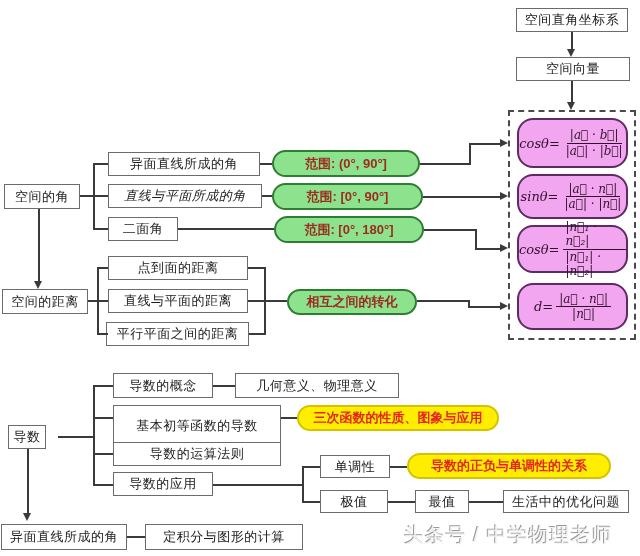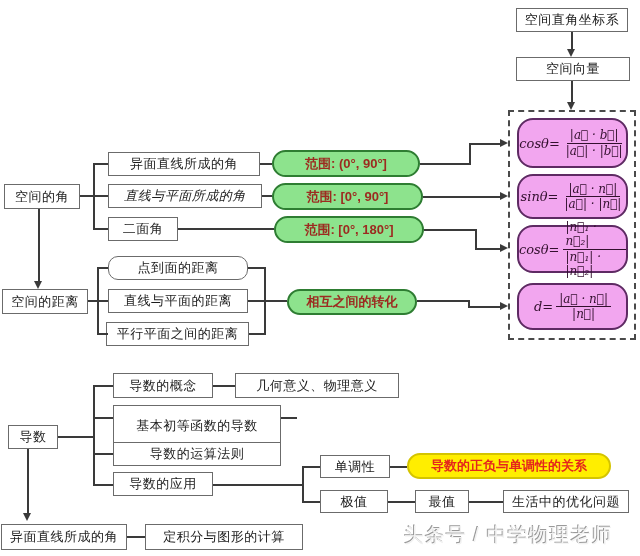--- a/index.html
+++ b/index.html
@@ -99,53 +99,54 @@
   <div class="ar" style="left:500px;top:192px;"></div>
   <div class="hl" style="left:424px;top:229px;width:53px;"></div>
   <div class="vl" style="left:475px;top:229px;height:21px;"></div>
   <div class="hl" style="left:475px;top:248px;width:26px;"></div>
   <div class="ar" style="left:500px;top:244px;"></div>
 
   <div class="vl" style="left:38px;top:209px;height:73px;"></div>
   <div class="ad" style="left:34px;top:281px;"></div>
 
   <div class="rect" style="left:2px;top:289px;width:86px;height:25px;">空间的距离</div>
-  <div class="rect" style="left:108px;top:256px;width:140px;height:24px;border-radius:10px;">点到面的距离</div>
+  <div class="rect" style="left:108px;top:256px;width:140px;height:24px;">点到面的距离</div>
   <div class="rect" style="left:108px;top:289px;width:140px;height:24px;">直线与平面的距离</div>
   <div class="rect" style="left:106px;top:322px;width:143px;height:24px;">平行平面之间的距离</div>
   <div class="hl" style="left:88px;top:300px;width:10px;"></div>
   <div class="vl" style="left:97px;top:267px;height:67px;"></div>
   <div class="hl" style="left:97px;top:267px;width:11px;"></div>
   <div class="hl" style="left:97px;top:300px;width:11px;"></div>
   <div class="hl" style="left:97px;top:333px;width:11px;"></div>
   <div class="hl" style="left:248px;top:267px;width:18px;"></div>
   <div class="hl" style="left:248px;top:300px;width:18px;"></div>
   <div class="hl" style="left:249px;top:333px;width:17px;"></div>
   <div class="vl" style="left:264px;top:267px;height:68px;"></div>
   <div class="hl" style="left:264px;top:300px;width:23px;"></div>
   <div class="goval" style="left:287px;top:289px;width:130px;height:26px;">相互之间的转化</div>
   <div class="hl" style="left:417px;top:300px;width:53px;"></div>
   <div class="vl" style="left:468px;top:300px;height:8px;"></div>
   <div class="hl" style="left:468px;top:306px;width:33px;"></div>
   <div class="ar" style="left:500px;top:302px;"></div>
 
-  <div class="rect" style="left:8px;top:425px;width:50px;height:24px;">导数</div>
+  <div class="rect" style="left:8px;top:425px;width:38px;height:24px;">导数</div>
   <div class="rect" style="left:113px;top:373px;width:100px;height:25px;">导数的概念</div>
   <div class="rect" style="left:113px;top:405px;width:168px;height:42px;">基本初等函数的导数</div>
   <div class="rect" style="left:113px;top:442px;width:168px;height:24px;">导数的运算法则</div>
   <div class="rect" style="left:113px;top:472px;width:100px;height:24px;">导数的应用</div>
   <div class="hl" style="left:58px;top:436px;width:36px;"></div>
   <div class="vl" style="left:93px;top:385px;height:100px;"></div>
   <div class="hl" style="left:93px;top:385px;width:20px;"></div>
   <div class="hl" style="left:93px;top:417px;width:20px;"></div>
   <div class="hl" style="left:93px;top:453px;width:20px;"></div>
   <div class="hl" style="left:93px;top:484px;width:20px;"></div>
 
   <div class="rect" style="left:235px;top:373px;width:164px;height:25px;">几何意义、物理意义</div>
   <div class="hl" style="left:213px;top:385px;width:22px;"></div>
+  <div class="yoval" style="left:297px;top:405px;width:202px;height:26px;">三次函数的性质、图象与应用</div>
   <div class="hl" style="left:281px;top:417px;width:16px;"></div>
 
   <div class="hl" style="left:213px;top:484px;width:90px;"></div>
   <div class="vl" style="left:302px;top:466px;height:36px;"></div>
   <div class="hl" style="left:302px;top:466px;width:18px;"></div>
   <div class="hl" style="left:302px;top:501px;width:18px;"></div>
   <div class="rect" style="left:320px;top:455px;width:70px;height:23px;">单调性</div>
   <div class="yoval" style="left:407px;top:453px;width:204px;height:26px;">导数的正负与单调性的关系</div>
   <div class="hl" style="left:390px;top:466px;width:17px;"></div>
   <div class="rect" style="left:320px;top:490px;width:68px;height:23px;">极值</div>

